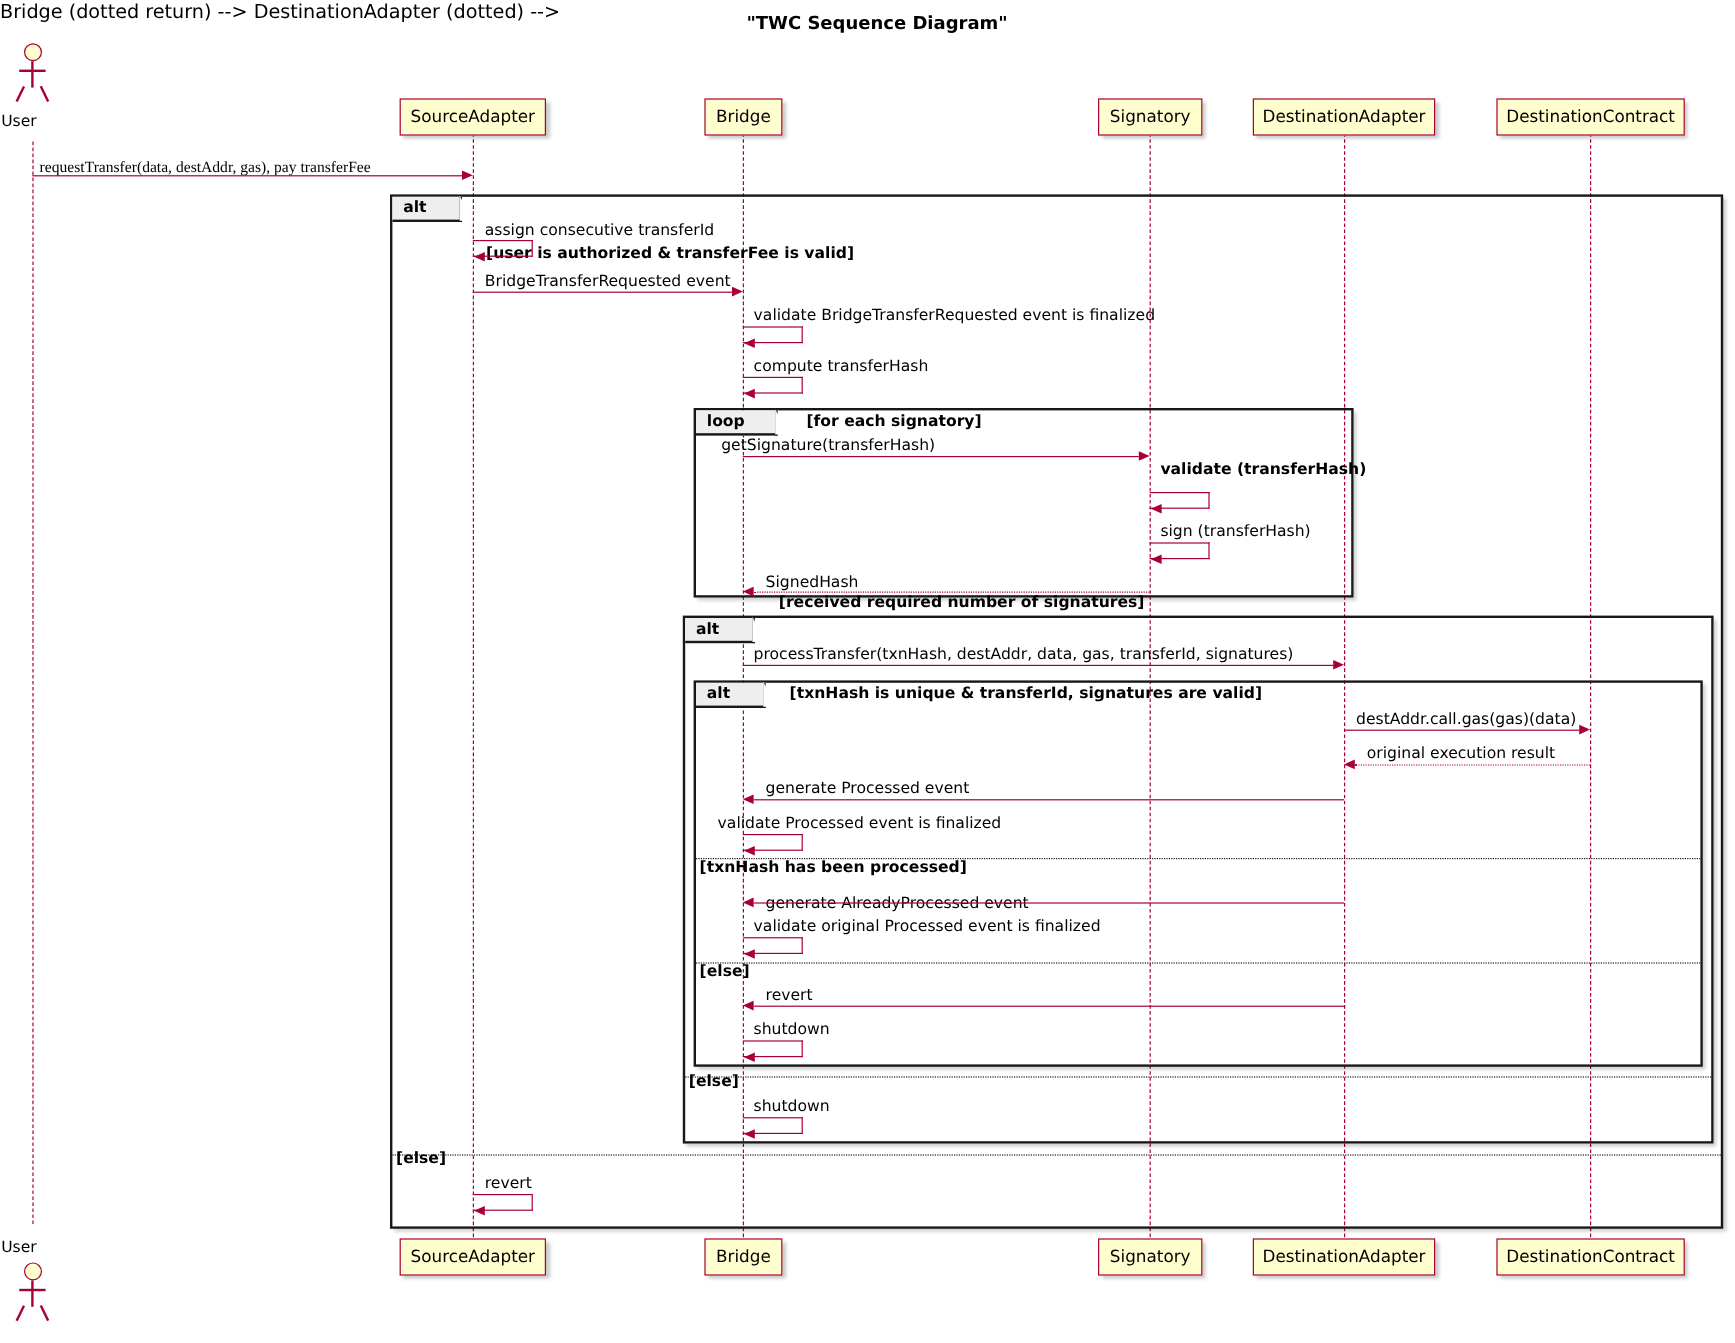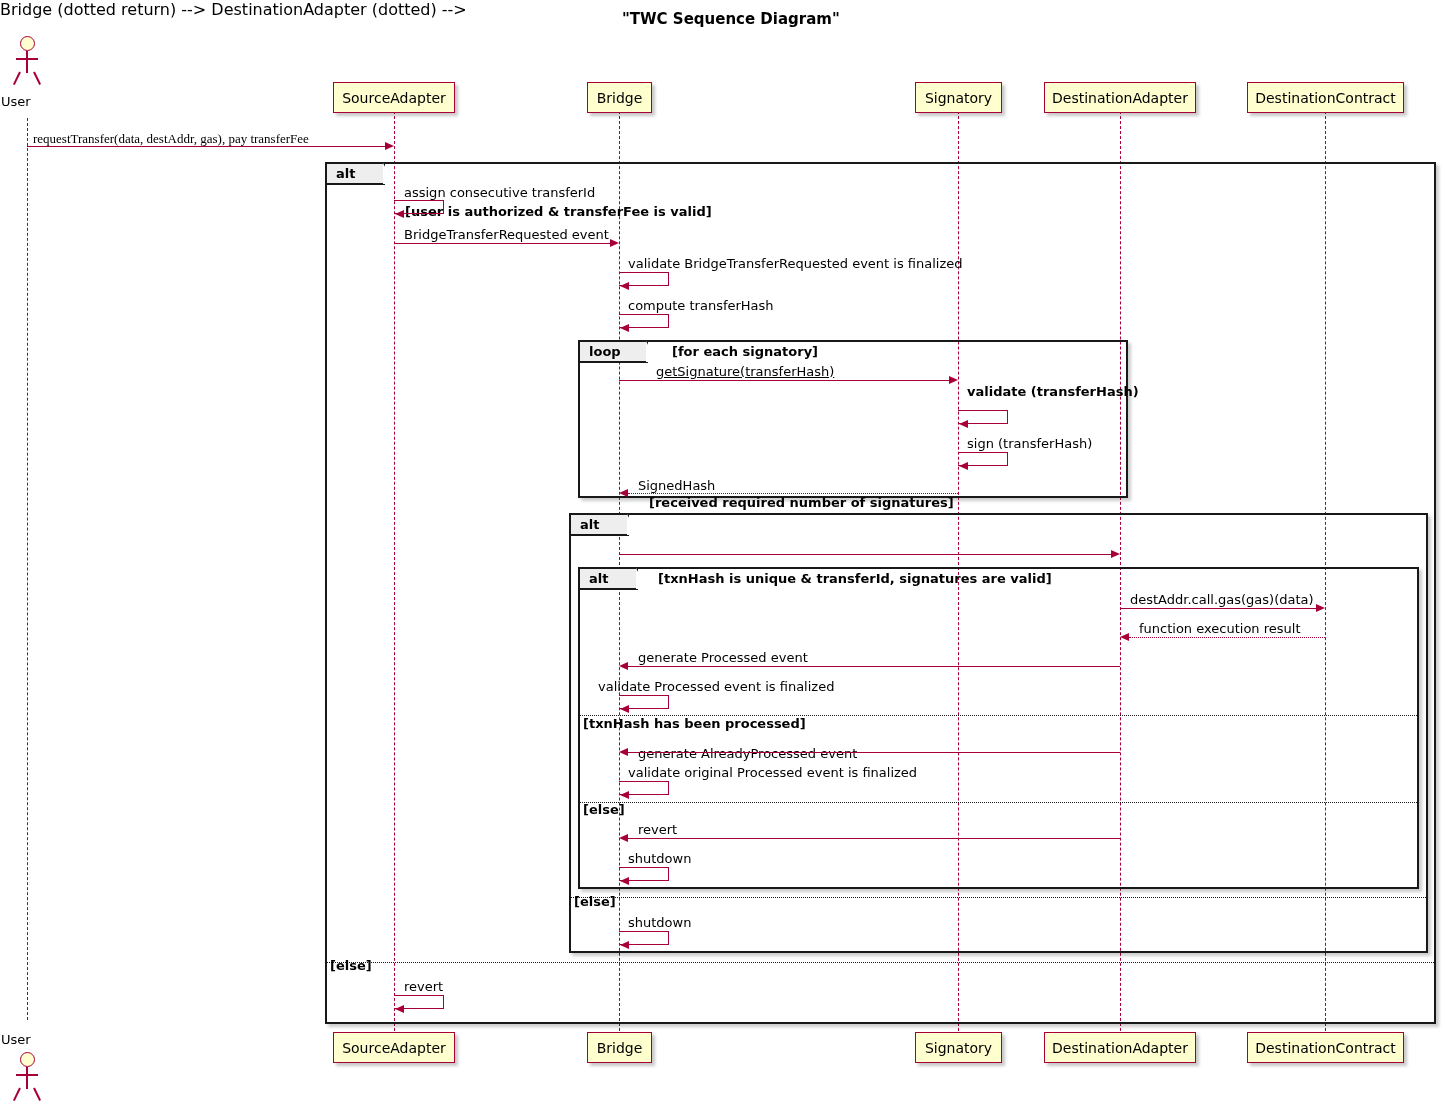--- a/index.html
+++ b/index.html
@@ -201,50 +201,51 @@
   <div class="msglabel" style="left:628px;top:256px;">validate BridgeTransferRequested event is finalized</div>
   <div class="selfmsg" style="left:619px;top:272px;width:50px;height:14px;"></div>
   <div class="arrowL" style="left:620px;top:281.5px;"></div>
 
   
   <div class="msglabel" style="left:628px;top:298px;">compute transferHash</div>
   <div class="selfmsg" style="left:619px;top:314px;width:50px;height:14px;"></div>
   <div class="arrowL" style="left:620px;top:323.5px;"></div>
 
   
-  <div class="msglabel" style="left:656px;top:364px;text-decoration:underline;">getSignature(transferHash)</div>
+  <div class="msglabel" style="left:601px;top:364px;">getSignature(transferHash)</div>
   <div class="msgline" style="left:619px;top:380px;width:330px;"></div>
   <div class="arrowR" style="left:949px;top:375.5px;"></div>
 
   
   <div class="msglabel" style="left:967px;top:384px;font-weight:bold;">validate (transferHash)</div>
   <div class="selfmsg" style="left:958px;top:410px;width:50px;height:14px;"></div>
   <div class="arrowL" style="left:959px;top:419.5px;"></div>
 
   
   <div class="msglabel" style="left:967px;top:436px;">sign (transferHash)</div>
   <div class="selfmsg" style="left:958px;top:452px;width:50px;height:14px;"></div>
   <div class="arrowL" style="left:959px;top:461.5px;"></div>
 
    Bridge (dotted return) --&gt;
   <div class="msglabel" style="left:638px;top:478px;">SignedHash</div>
   <div class="msgline dotted" style="left:628px;top:493px;width:330px;"></div>
   <div class="arrowL" style="left:619px;top:488.5px;"></div>
 
   
+  <div class="msglabel" style="left:628px;top:538px;">processTransfer(txnHash, destAddr, data, gas, transferId, signatures)</div>
   <div class="msgline" style="left:619px;top:554px;width:492px;"></div>
   <div class="arrowR" style="left:1111px;top:549.5px;"></div>
 
   
   <div class="msglabel" style="left:1130px;top:592px;">destAddr.call.gas(gas)(data)</div>
   <div class="msgline" style="left:1120px;top:608px;width:196px;"></div>
   <div class="arrowR" style="left:1316px;top:603.5px;"></div>
 
    DestinationAdapter (dotted) --&gt;
-  <div class="msglabel" style="left:1139px;top:621px;">function execution result</div>
+  <div class="msglabel" style="left:1139px;top:621px;">original execution result</div>
   <div class="msgline dotted" style="left:1129px;top:637px;width:196px;"></div>
   <div class="arrowL" style="left:1120px;top:632.5px;"></div>
 
   
   <div class="msglabel" style="left:638px;top:650px;">generate Processed event</div>
   <div class="msgline" style="left:628px;top:666px;width:492px;"></div>
   <div class="arrowL" style="left:619px;top:661.5px;"></div>
 
   
   <div class="msglabel" style="left:598px;top:679px;">validate Processed event is finalized</div>

